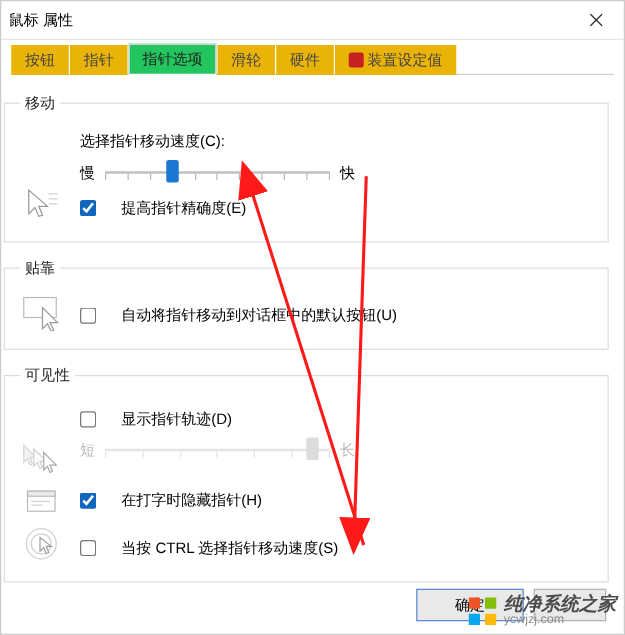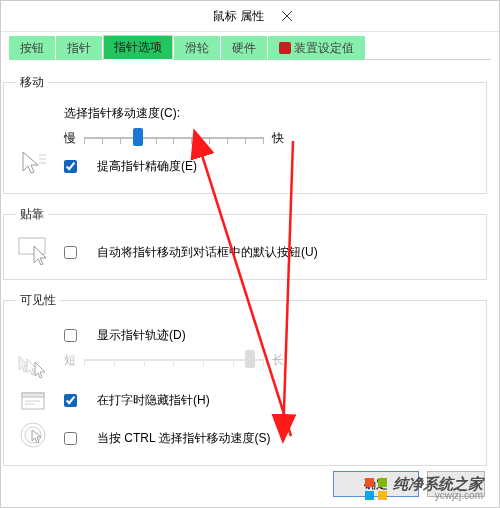--- a/index.html
+++ b/index.html
@@ -20,22 +20,22 @@
     box-sizing: border-box;
     border: 1px solid #ccc;
     position: relative;
     background: #fff;
   }
   
   .titlebar {
     height: 30px;
     display: flex;
     align-items: center;
-    justify-content: center;
-    padding-left: 22px;
+    justify-content: space-between;
+    padding-left: 6px;
     border-bottom: 1px solid #e5e5e5;
   }
   .titlebar .title {
     font-size: 12px;
   }
   .close-btn {
     width: 45px;
     height: 30px;
     display: flex;
     align-items: center;
@@ -68,21 +68,21 @@
     border: 1px solid transparent;
     border-bottom: none;
     position: relative;
     z-index: 1;
     background: #fff;
     margin-right: 1px;
     color: #222;
     cursor: default;
   }
   .tab.inactive {
-    background: #86efac;
+    background: #eab308;
     border-color: transparent;
     color: #444;
   }
   .tab.active {
     border: 1px solid #d0d0d0;
     border-bottom: 1px solid #fff;
     background: #22c55e;
   }
   .tab .inline-ico {
     display:inline-block;width:12px;height:12px;vertical-align:-2px;margin-right:3px;border-radius:2px;
@@ -198,32 +198,31 @@
   .btn.cut { width: 56px; min-width:56px; }
   
   .overlay {
     position: absolute;
     inset: 0;
     pointer-events: none;
   }
   
   .watermark {
     position: absolute;
-    right: 16px;
+    right: 6px;
     bottom: 6px;
     display: flex;
     align-items: center;
     gap: 6px;
     font-size: 15px;
     font-style: italic;
     font-weight: 600;
     color: #444;
     opacity: 0.95;
     pointer-events: none;
-    text-align: right;
   }
   .watermark .wm-logo { width:22px;height:22px;position:relative; }
   .watermark .wm-logo span{position:absolute;width:9px;height:9px;}
   .watermark .wm-logo .a{left:0;top:0;background:#f25022;}
   .watermark .wm-logo .b{right:0;top:0;background:#7fba00;}
   .watermark .wm-logo .c{left:0;bottom:0;background:#00a4ef;}
   .watermark .wm-logo .d{right:0;bottom:0;background:#ffb900;}
 </style>
 </head>
 <body>

